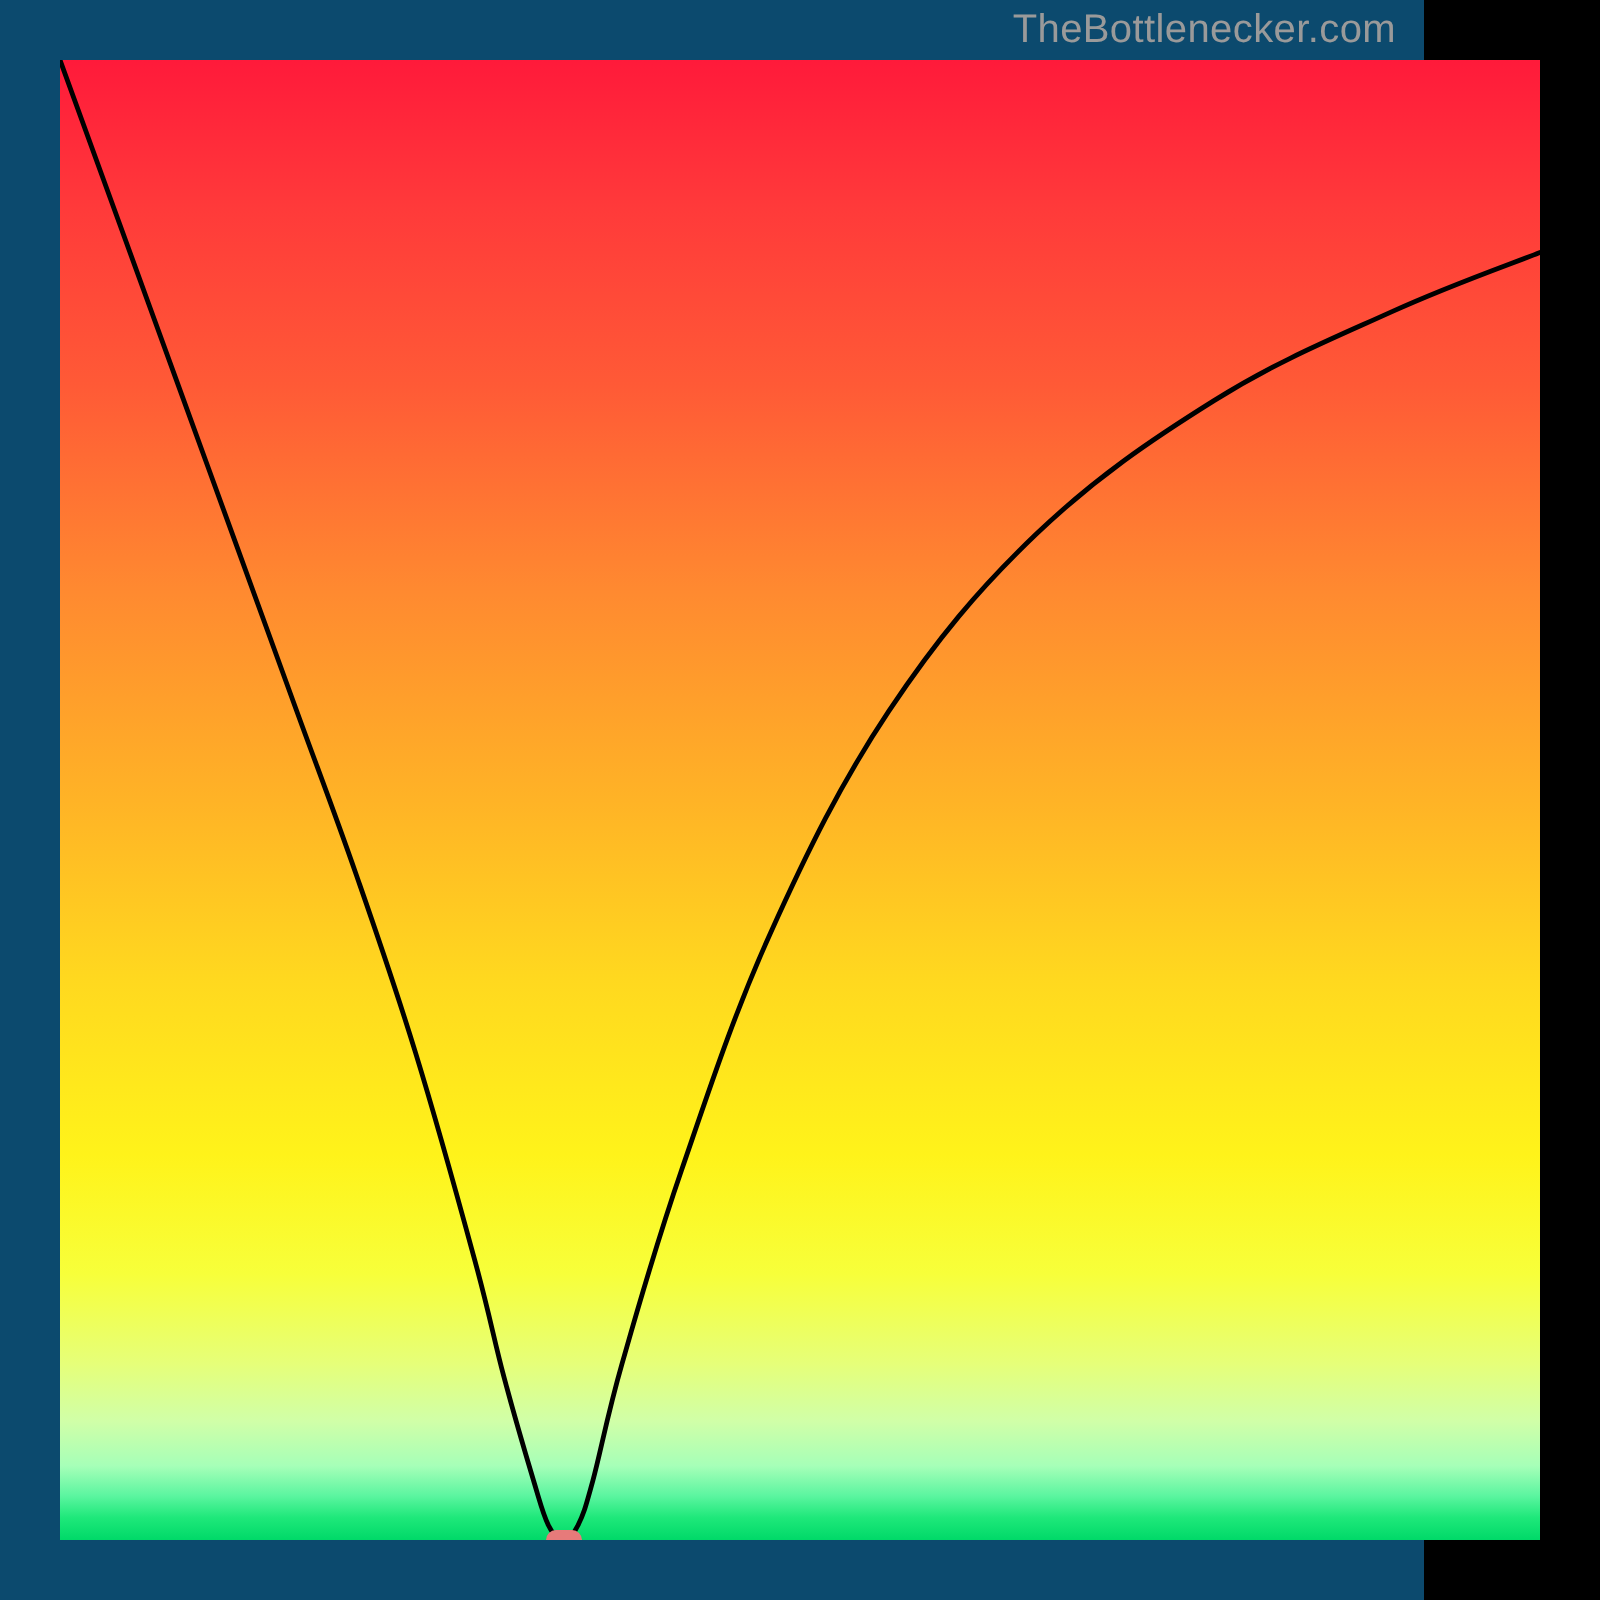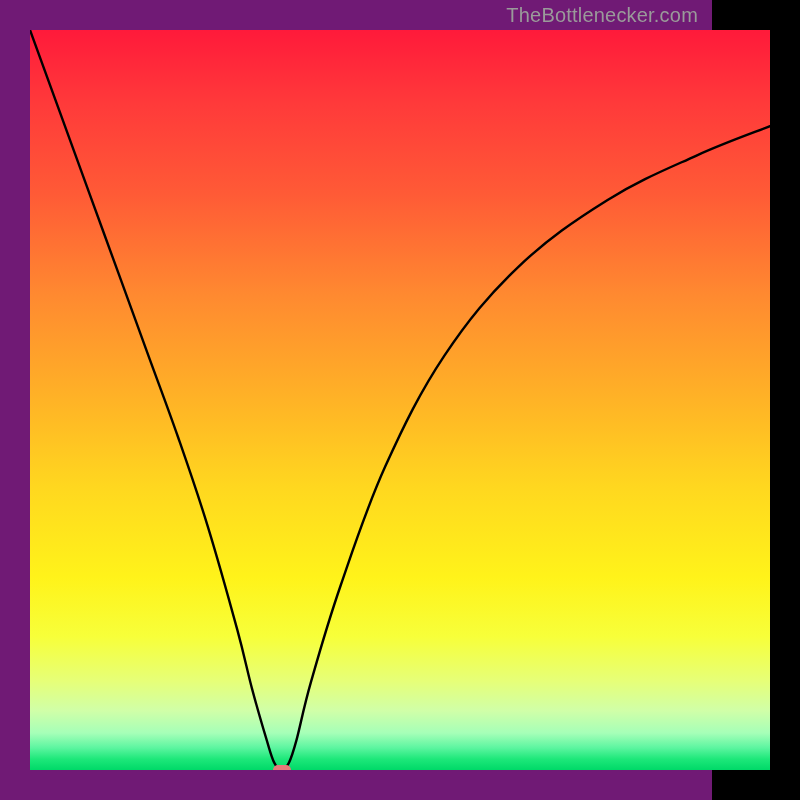--- a/index.html
+++ b/index.html
@@ -10,21 +10,21 @@
     background: #000;
     overflow: hidden;
     font-family: Arial, Helvetica, sans-serif;
   }
   .frame {
     position: absolute;
     top: 0;
     left: 0;
     width: 712px;
     height: 800px;
-    background: #701a75;
+    background: #0c4a6e;
   }
   .plot-area {
     position: absolute;
     top: 30px;
     left: 30px;
     width: 740px;
     height: 740px;
     overflow: hidden;
   }
   .gradient {

